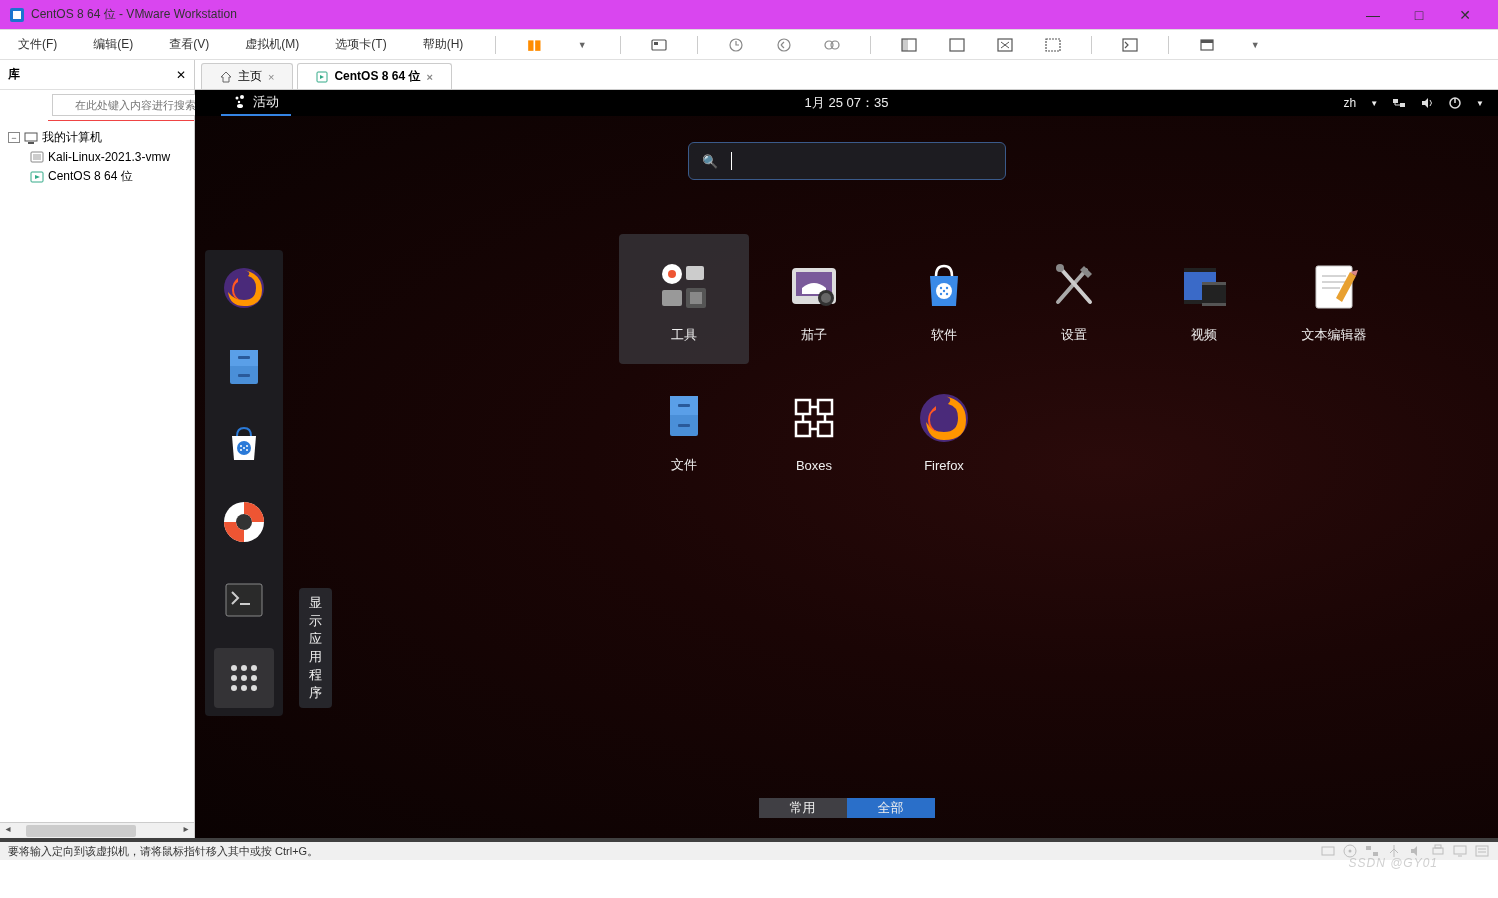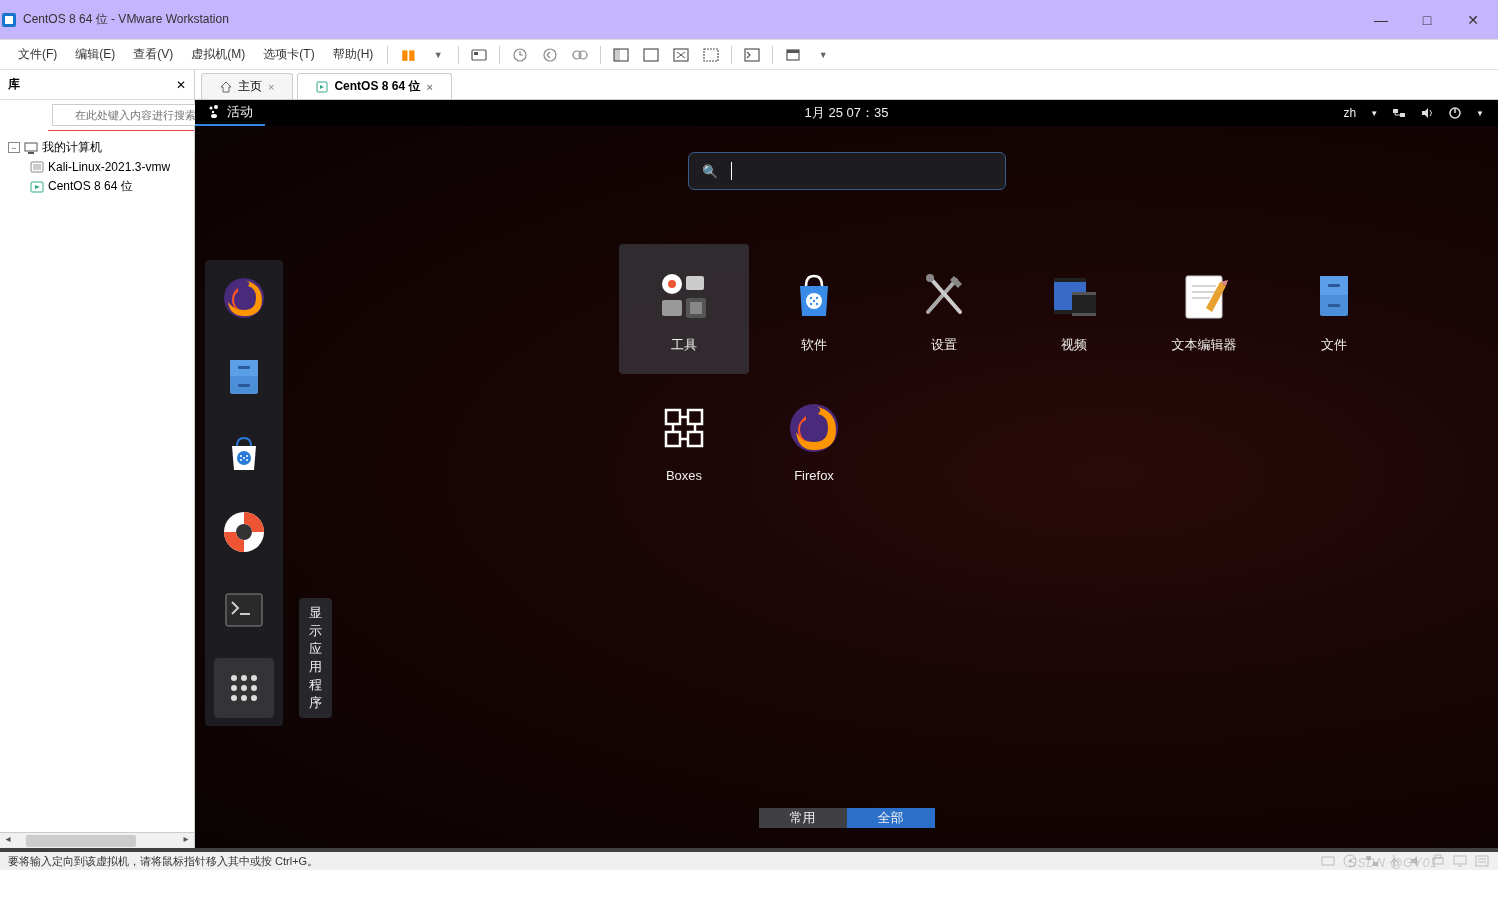--- a/index.html
+++ b/index.html
@@ -1,26 +1,26 @@
 <!DOCTYPE html>
 <html><head>
 <meta charset="utf-8">
 <style>
 * { margin: 0; padding: 0; box-sizing: border-box; font-family: "Microsoft YaHei", "Segoe UI", sans-serif; }
 body { width: 1498px; height: 898px; background: #fff; overflow: hidden; position: relative; }
 
 
-.titlebar { height: 40px; background: #c4b5fd; display: flex; align-items: center; padding: 0 1px; border-bottom: 1px solid #ddd; }
+.titlebar { height: 30px; background: #d946ef; display: flex; align-items: center; padding: 0 9px; border-bottom: 1px solid #ddd; }
 .titlebar-icon { width: 16px; height: 16px; margin-right: 6px; }
 .title-text { font-size: 12px; color: #333; flex: 1; }
 .win-controls { display: flex; gap: 18px; padding-right: 10px; }
 .win-btn { width: 28px; height: 20px; display: flex; align-items: center; justify-content: center; font-size: 14px; color: #333; cursor: default; }
 
 
-.menubar { height: 30px; background: #fff; display: flex; align-items: center; padding: 0 10px; border-bottom: 1px solid #e0e0e0; gap: 2px; }
+.menubar { height: 30px; background: #fff; display: flex; align-items: center; padding: 0 10px; border-bottom: 1px solid #e0e0e0; gap: 20px; }
 .menu-item { font-size: 12px; color: #333; padding: 4px 8px; cursor: default; }
 .menu-sep { width: 1px; height: 18px; background: #ccc; margin: 0 4px; }
 .tool-btn { width: 22px; height: 22px; display: flex; align-items: center; justify-content: center; margin: 0 3px; }
 .tool-pause { color: #ff8c00; font-size: 13px; font-weight: bold; }
 .tool-icon { width:18px; height:18px; }
 
 
 .main-area { display: flex; height: 778px; }
 
 
@@ -48,21 +48,21 @@
 
 
 .vm-tabs { height: 30px; display: flex; align-items: flex-end; padding: 0 6px; background: #fff; border-bottom: 1px solid #ccc; gap:4px; }
 .vm-tab { height: 26px; display: flex; align-items: center; padding: 0 18px; font-size: 12px; border: 1px solid #ccc; border-bottom: none; border-radius: 3px 3px 0 0; background: #f5f5f5; gap:6px; }
 .vm-tab.active { background: #fff; font-weight: bold; }
 .vm-tab-close { font-size: 11px; color: #888; }
 
 
 .gnome { flex: 1; background: radial-gradient(ellipse at 70% 50%, #2a0a0a 0%, #1a0505 40%, #0a0202 100%); position: relative; overflow: hidden; }
 .gnome-topbar { position: absolute; left:0; right:0; top:0; height: 26px; background: #000; display: flex; align-items: center; color: #eee; font-size: 13px; z-index:5; }
-.gnome-activities { padding: 0 12px; display:flex; align-items:center; gap:6px; border-bottom:2px solid #3584e4; height:100%; }
+.gnome-activities { padding: 0 12px; display:flex; align-items:center; gap:6px; border-bottom:2px solid #3584e4; height:100%;margin-left:26px; }
 .gnome-act-icon{ width:14px; height:14px; }
 .gnome-center { position:absolute; left:50%; transform:translateX(-50%); }
 .gnome-right { margin-left:auto; display:flex; align-items:center; gap:14px; padding-right:14px; }
 .gnome-ind { font-size:12px; }
 
 
 .gnome-search { position: absolute; left: 50%; transform: translateX(-50%); top: 52px; width: 318px; height: 38px; background: rgba(30,30,35,0.95); border: 1px solid #3a5a8a; border-radius: 6px; display: flex; align-items: center; padding: 0 14px; gap: 12px; }
 .gnome-search-icon { color: #ccc; font-size: 13px; }
 .gnome-search-cursor { width: 1px; height: 18px; background: #fff; }
 
@@ -358,20 +358,32 @@
                 <rect x="8" y="34" width="20" height="16" rx="2" fill="#999"></rect>
                 <rect x="32" y="32" width="20" height="20" rx="2" fill="#555"></rect>
                 <rect x="36" y="36" width="12" height="12" fill="#888"></rect>
               </svg>
             </div>
           <span>工具</span>
         </div>
         <div class="app-cell">
           <div class="app-icon-box">
               <svg width="56" height="56" viewBox="0 0 56 56">
+                <rect x="6" y="10" width="44" height="36" rx="4" fill="#ddd"></rect>
+                <rect x="10" y="14" width="36" height="24" fill="#7a5a9a"></rect>
+                <path d="M16 30 Q28 20 40 30 L40 36 L16 36 Z" fill="#fff"></path>
+                <circle cx="40" cy="40" r="8" fill="#333"></circle>
+                <circle cx="40" cy="40" r="5" fill="#666"></circle>
+              </svg>
+            </div>
+          <span>茄子</span>
+        </div>
+        <div class="app-cell">
+          <div class="app-icon-box">
+              <svg width="56" height="56" viewBox="0 0 56 56">
                 <path d="M14 18 L42 18 L40 48 L16 48 Z" fill="#3a8ae8"></path>
                 <path d="M20 18 Q20 8 28 8 Q36 8 36 18" fill="none" stroke="#fff" stroke-width="2.5"></path>
                 <circle cx="28" cy="33" r="8" fill="#fff"></circle>
                 <circle cx="25" cy="30" r="1.2" fill="#3a8ae8"></circle>
                 <circle cx="31" cy="30" r="1.2" fill="#3a8ae8"></circle>
                 <circle cx="25" cy="36" r="1.2" fill="#3a8ae8"></circle>
                 <circle cx="31" cy="36" r="1.2" fill="#3a8ae8"></circle>
                 <circle cx="28" cy="33" r="1.2" fill="#3a8ae8"></circle>
               </svg>
             </div>

